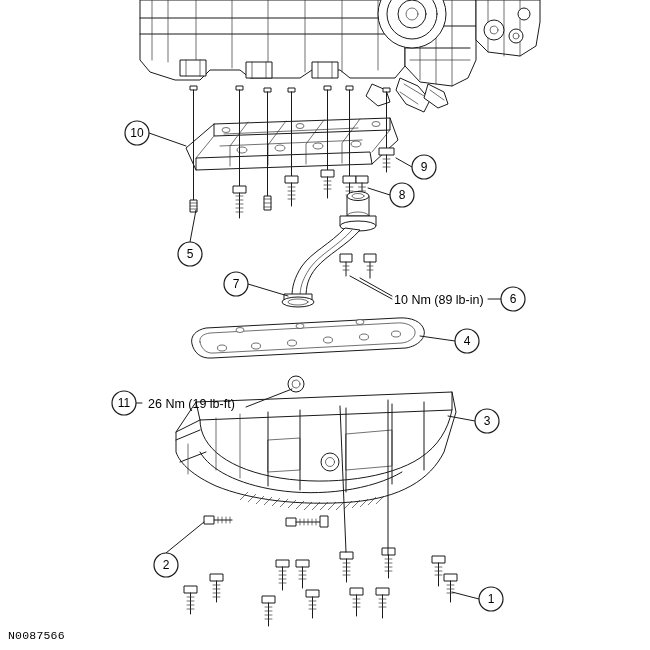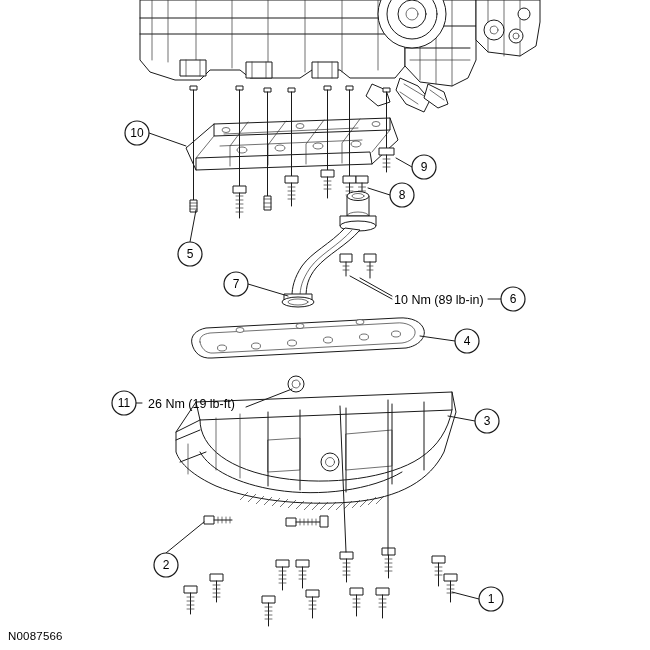--- a/index.html
+++ b/index.html
@@ -72,21 +72,21 @@
   }
   .torque-text {
     font-family: "Liberation Sans", sans-serif;
     font-size: 12.5px;
     fill: #000000;
   }
   .figure-id {
     position: absolute;
     left: 8px;
     bottom: 8px;
-    font-family: Liberation Sans, sans-serif;
+    font-family: Liberation Mono, monospace;
     font-size: 11.5px;
     color: #000000;
     letter-spacing: 0.2px;
   }
 </style>
 </head>
 <body>
 
 <div id="diagram-root">
 

